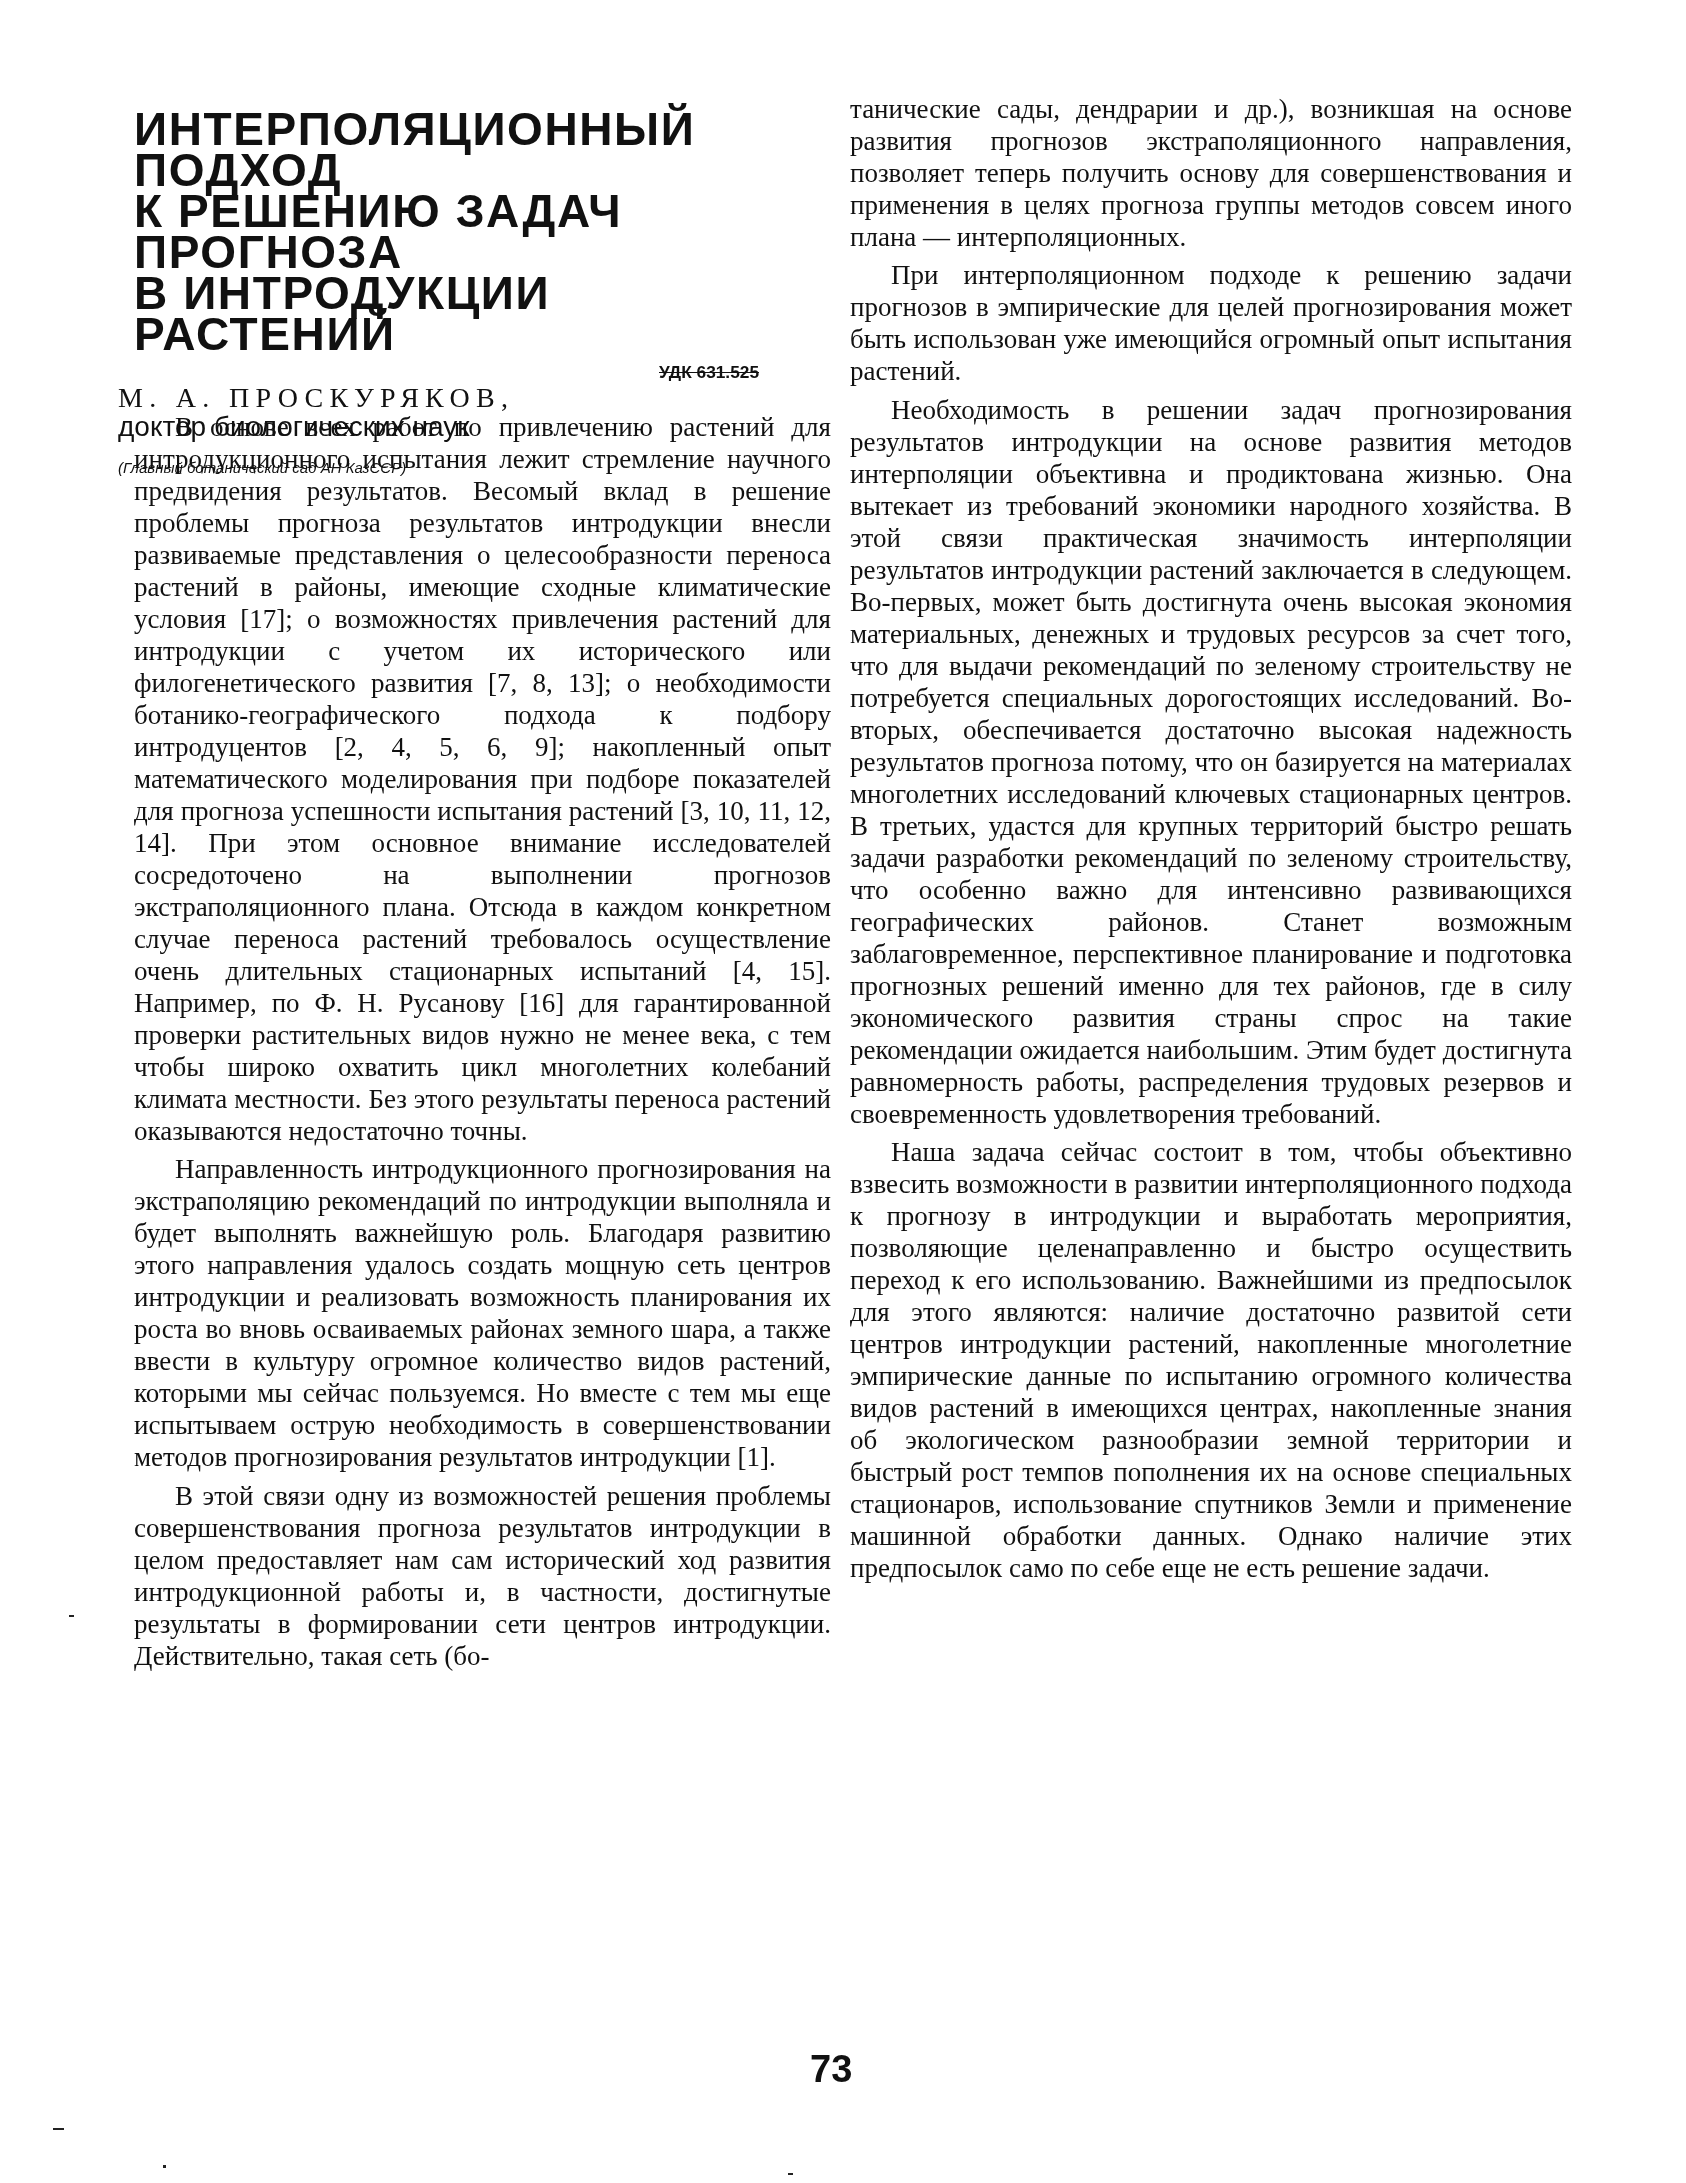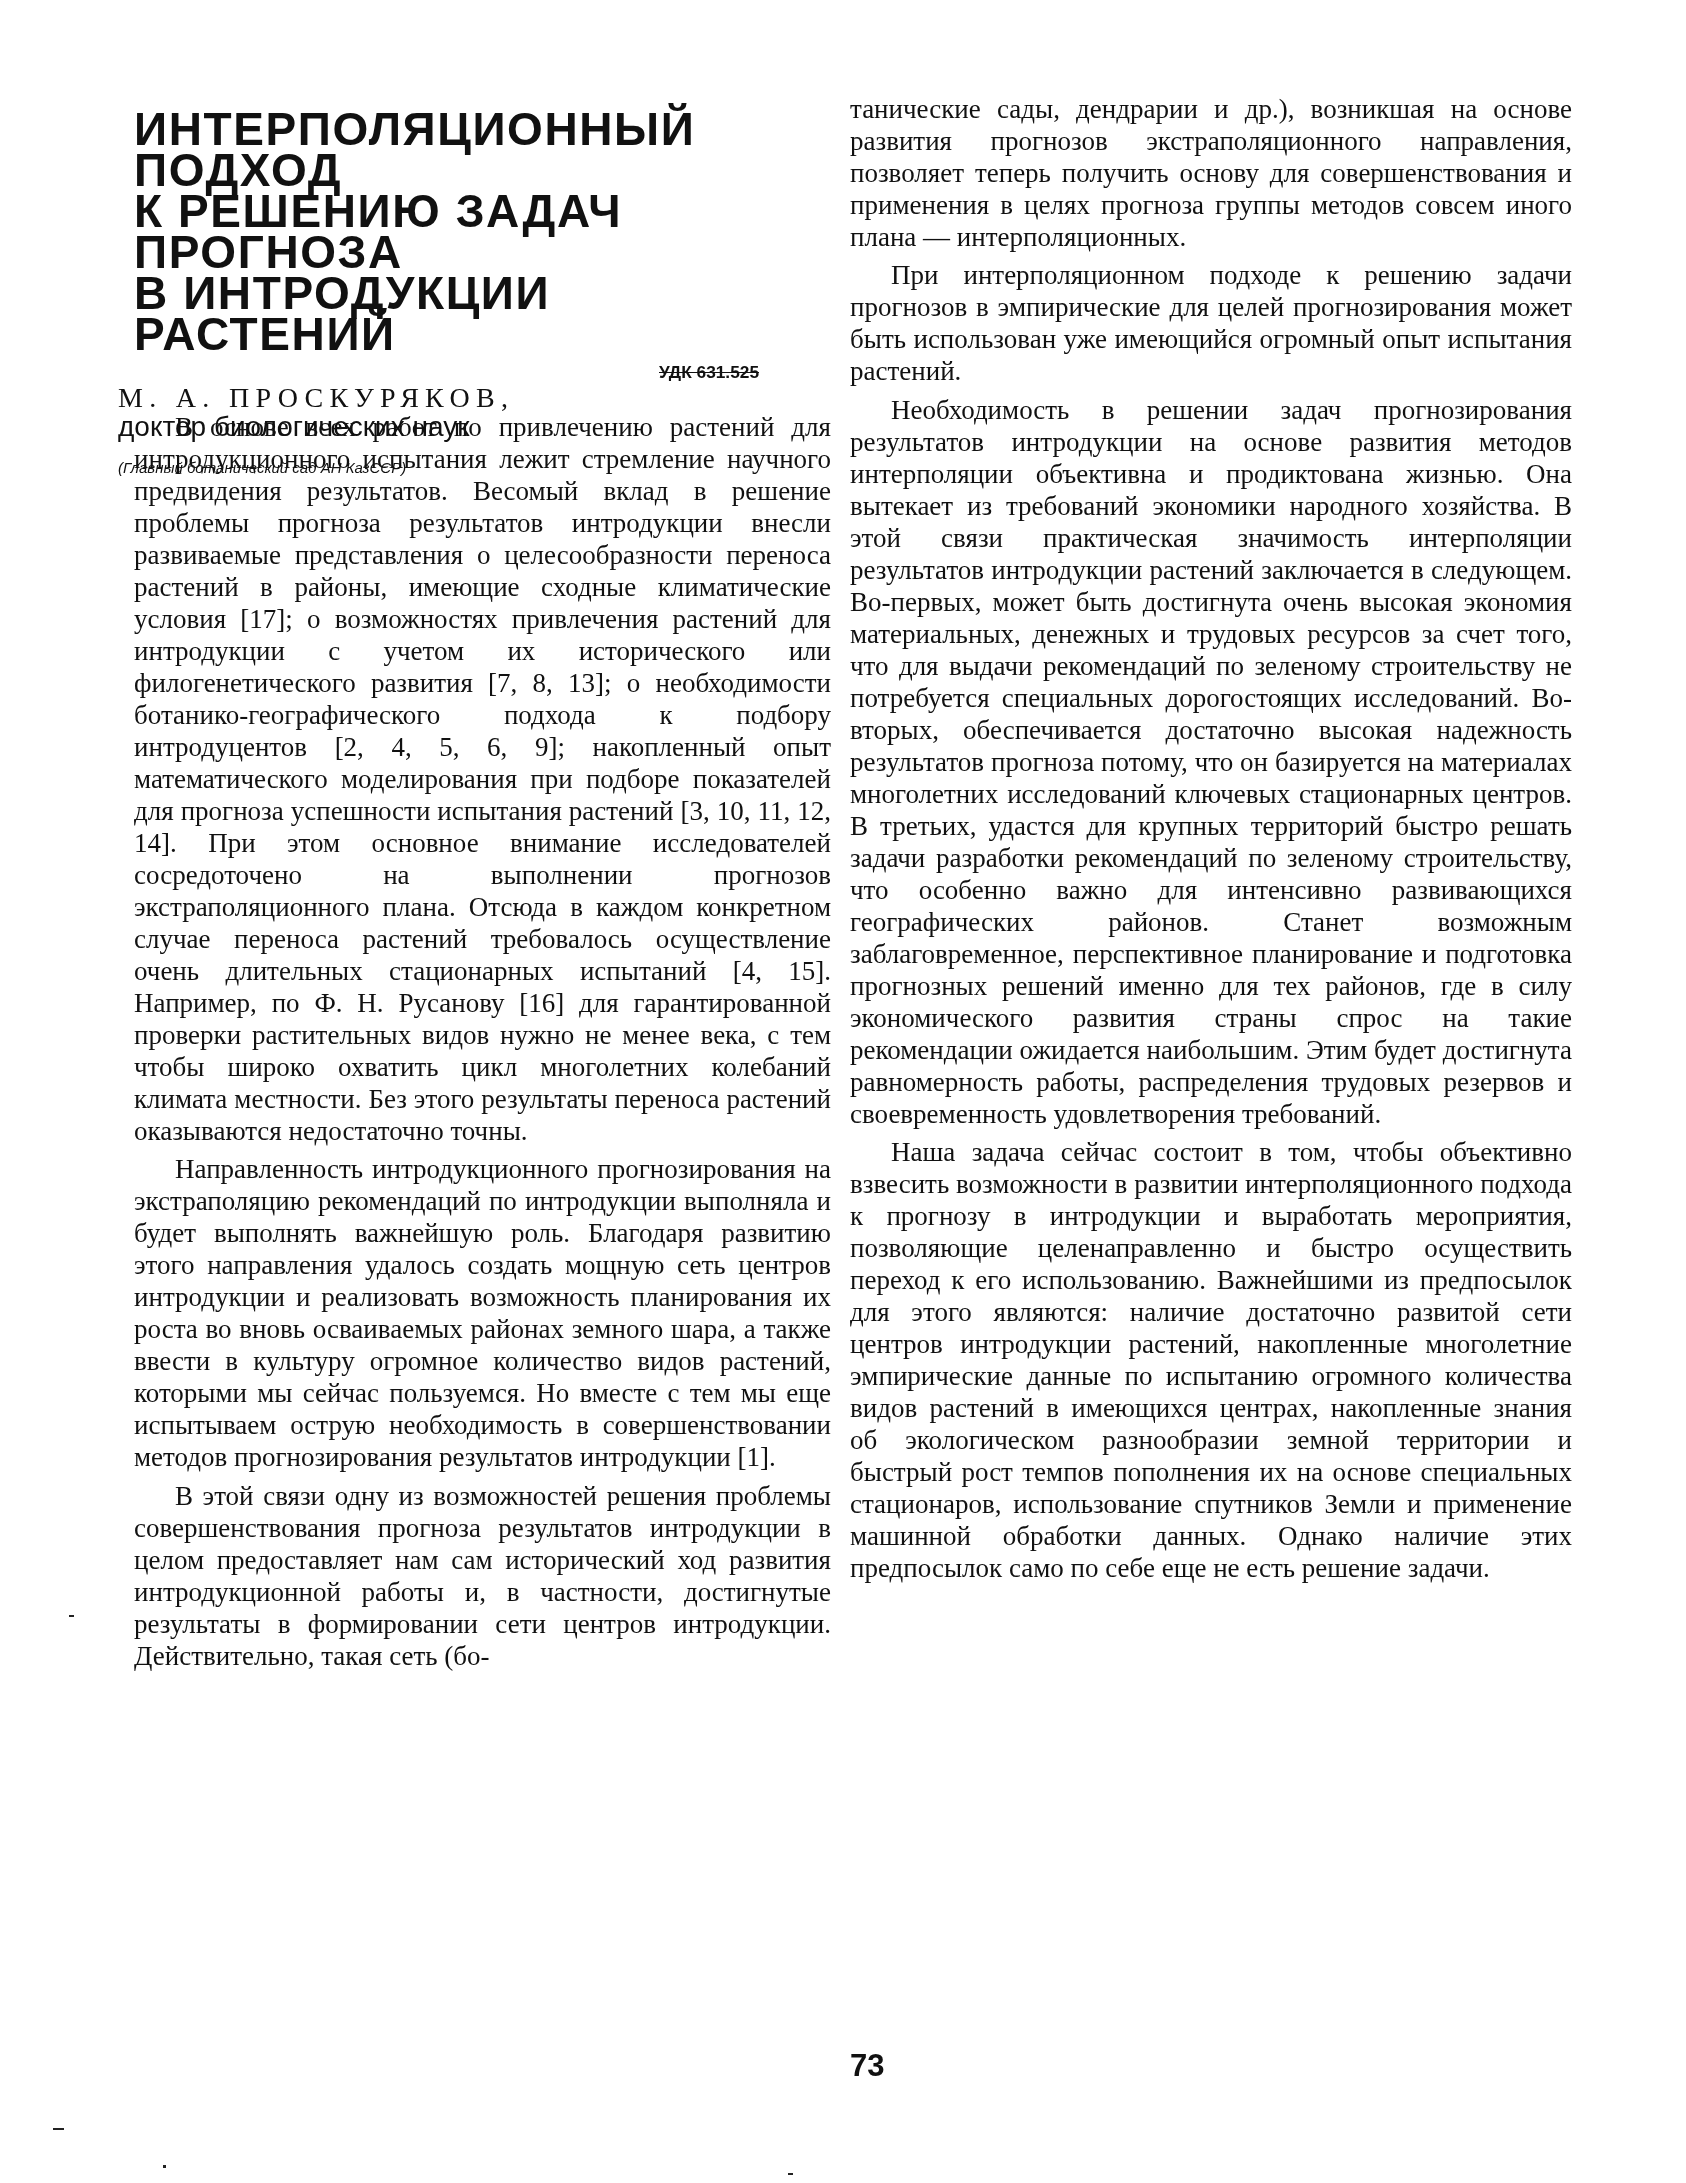--- a/index.html
+++ b/index.html
@@ -31,22 +31,22 @@
     font-family: "Liberation Serif", "DejaVu Serif", serif;
     font-size: 27px; line-height: 32px; text-align: justify;
     hyphens: manual; margin: 0;
   }
   .body-text p { margin: 0 0 6.3px 0; text-indent: 41px; }
   .col-left .body-text { position: absolute; top: 318px; left: 16px; width: 697px; }
   .col-right .body-text { position: absolute; top: 0; left: 0; width: 722px; }
   .col-right .body-text p.cont { text-indent: 0; }
 
   .page-number {
-    position: absolute; left: 850px; top: 2048px; font-family: "Liberation Sans", sans-serif;
-    font-weight: bold; font-size: 31px;
+    position: absolute; left: 810px; top: 2048px; font-family: "Liberation Sans", sans-serif;
+    font-weight: bold; font-size: 38px;
   }
   .speck { position: absolute; background: #222; }
 </style>
 </head>
 <body>
 
 <div class="page">
 
   <div class="col-left">
     <h1 class="title">

